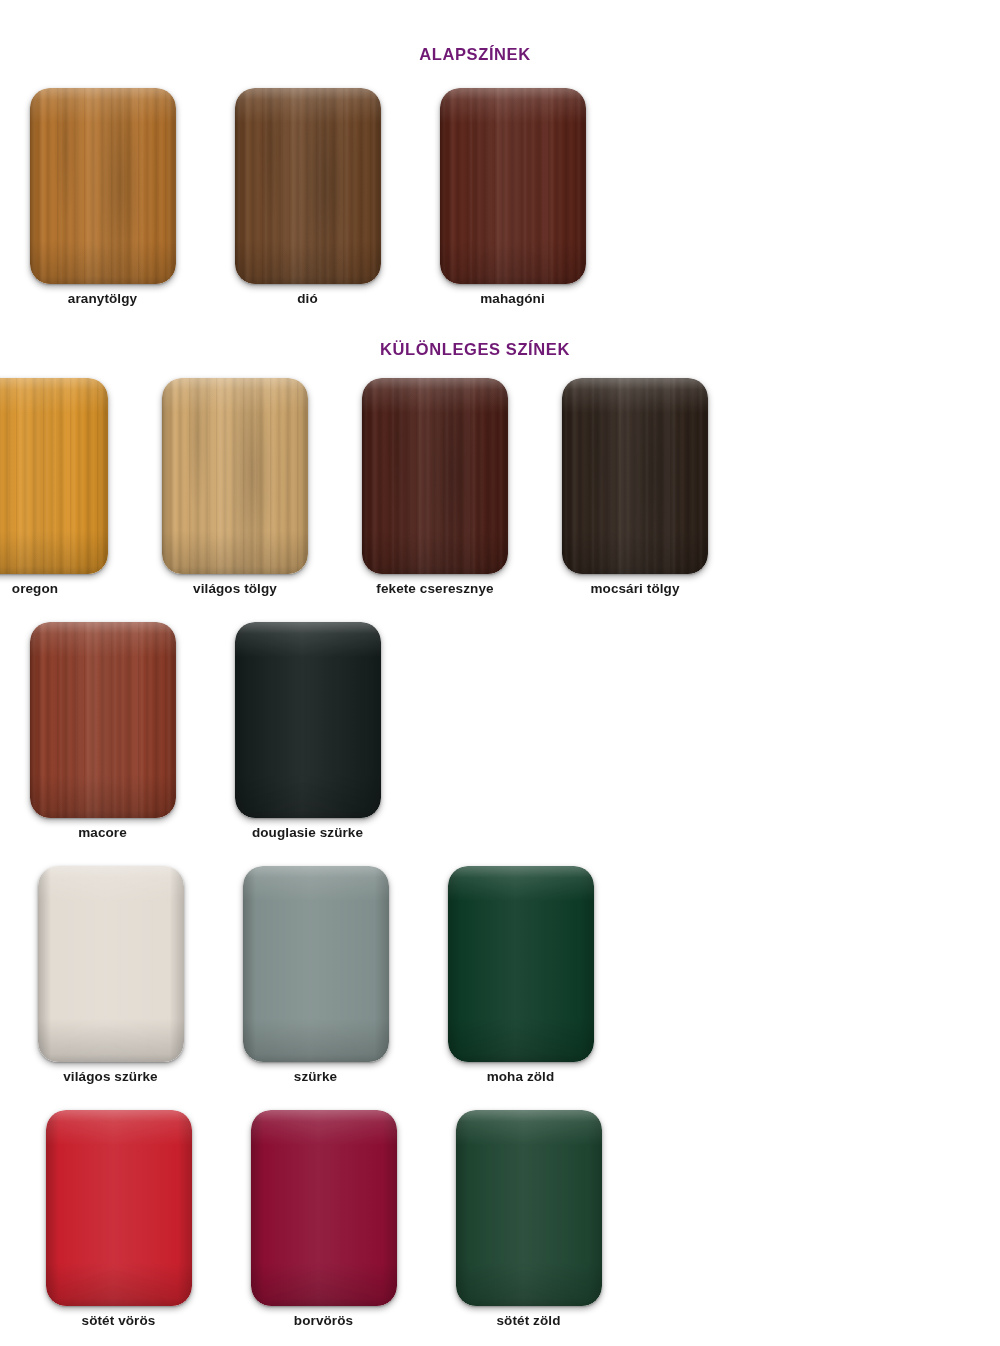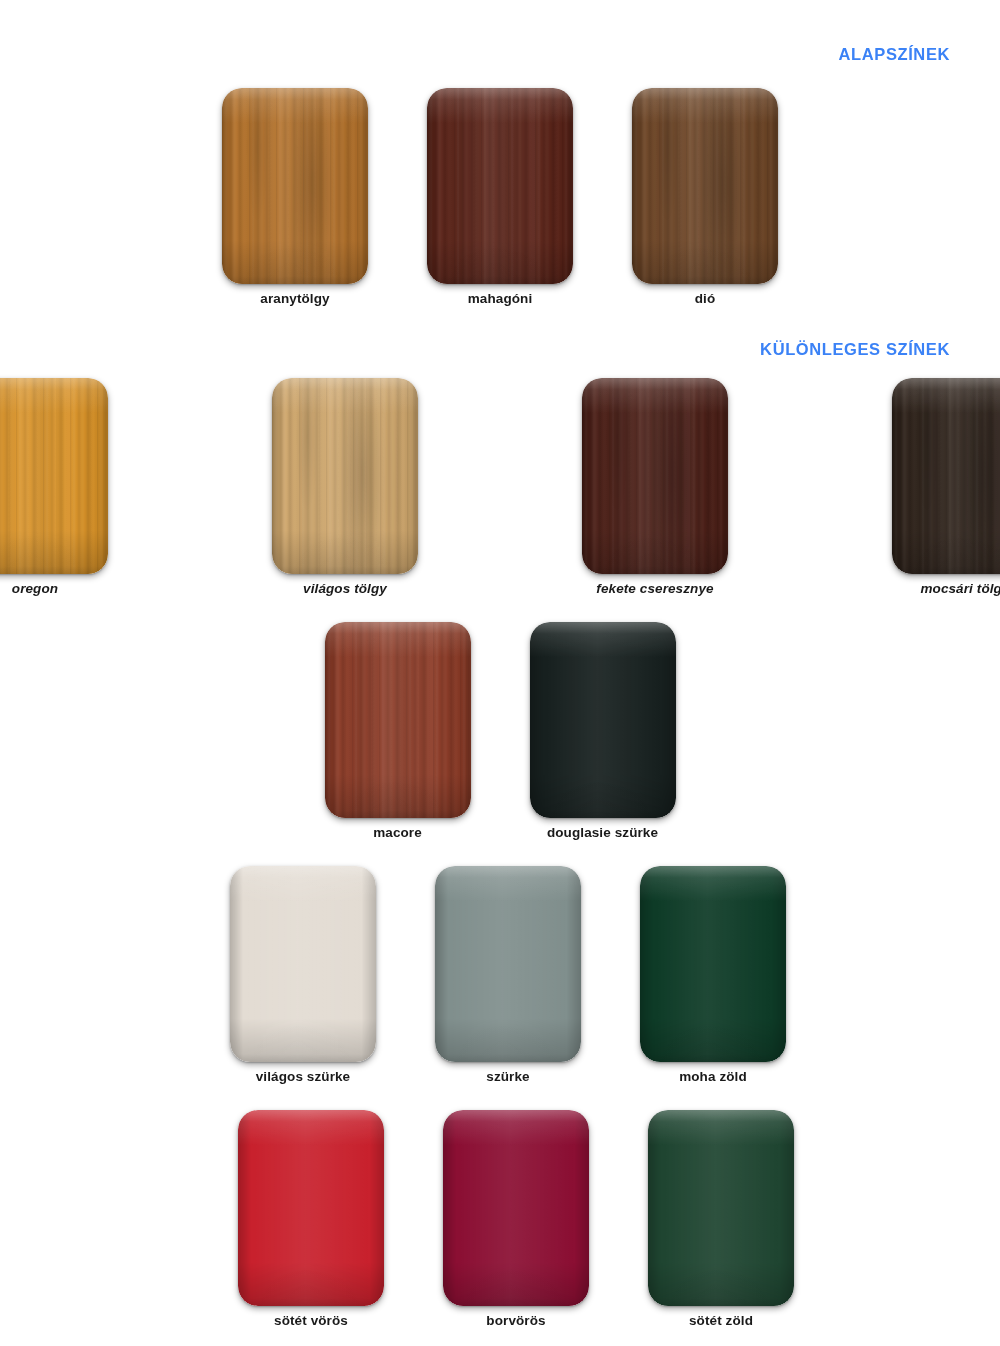--- a/index.html
+++ b/index.html
@@ -20,47 +20,46 @@
     width: 1000px;
     height: 1346px;
     background: #ffffff;
   }
 
   
   .section-title {
     position: absolute;
     left: 0;
     width: 950px;
-    text-align: right;
+    text-align: center;
     font-size: 16.5px;
     font-weight: bold;
     letter-spacing: 0.6px;
-    color: #3b82f6;
+    color: #701a75;
   }
   .section-title.primary { top: 45px; }
   .section-title.special { top: 340px; }
 
   
   .row {
     position: absolute;
     left: 0;
     width: 1000px;
     display: flex;
-    justify-content: center;
   }
   .row.row-primary  { top: 88px; }
   .row.row-special5 { top: 378px; }
   .row.row-special3a{ top: 622px; }
   .row.row-special3b{ top: 866px; padding-left: 8px; }
   .row.row-special3c{ top: 1110px; margin-left: 16px; }
 
   
   .row.cols3 .cell { width: 205px; }
   
-  .row.cols5 { justify-content: space-between; padding: 0; font-style: italic; }
+  .row.cols5 { justify-content: flex-start; padding: 0; }
   .row.cols5 .cell { width: 200px; }
 
   .cell {
     position: relative;
     display: flex;
     flex-direction: column;
     align-items: center;
   }
 
   
@@ -165,37 +164,37 @@
       <div class="swatch">
         <div class="base" style="background: rgb(179, 114, 44);"></div>
         <div class="grain"></div>
         <div class="figure"></div>
         <div class="sheen"></div>
       </div>
       <div class="caption">aranytölgy</div>
     </div>
 
     <div class="cell">
+      <div class="swatch">
+        <div class="base" style="background: rgb(110, 70, 39);"></div>
+        <div class="grain"></div>
+        <div class="figure"></div>
+        <div class="sheen"></div>
+      </div>
+      <div class="caption">dió</div>
+    </div>
+
+    <div class="cell">
       <div class="swatch nofigure">
         <div class="base" style="background: rgb(91, 36, 25);"></div>
         <div class="grain"></div>
 
         <div class="sheen"></div>
       </div>
       <div class="caption">mahagóni</div>
-    </div>
-
-    <div class="cell">
-      <div class="swatch">
-        <div class="base" style="background: rgb(110, 70, 39);"></div>
-        <div class="grain"></div>
-        <div class="figure"></div>
-        <div class="sheen"></div>
-      </div>
-      <div class="caption">dió</div>
     </div>
 
   </div>
 
   <div class="section-title special">KÜLÖNLEGES SZÍNEK</div>
 
   <div class="row cols5 row-special5">
 
     <div class="cell bleed-left">
       <div class="swatch nofigure">

